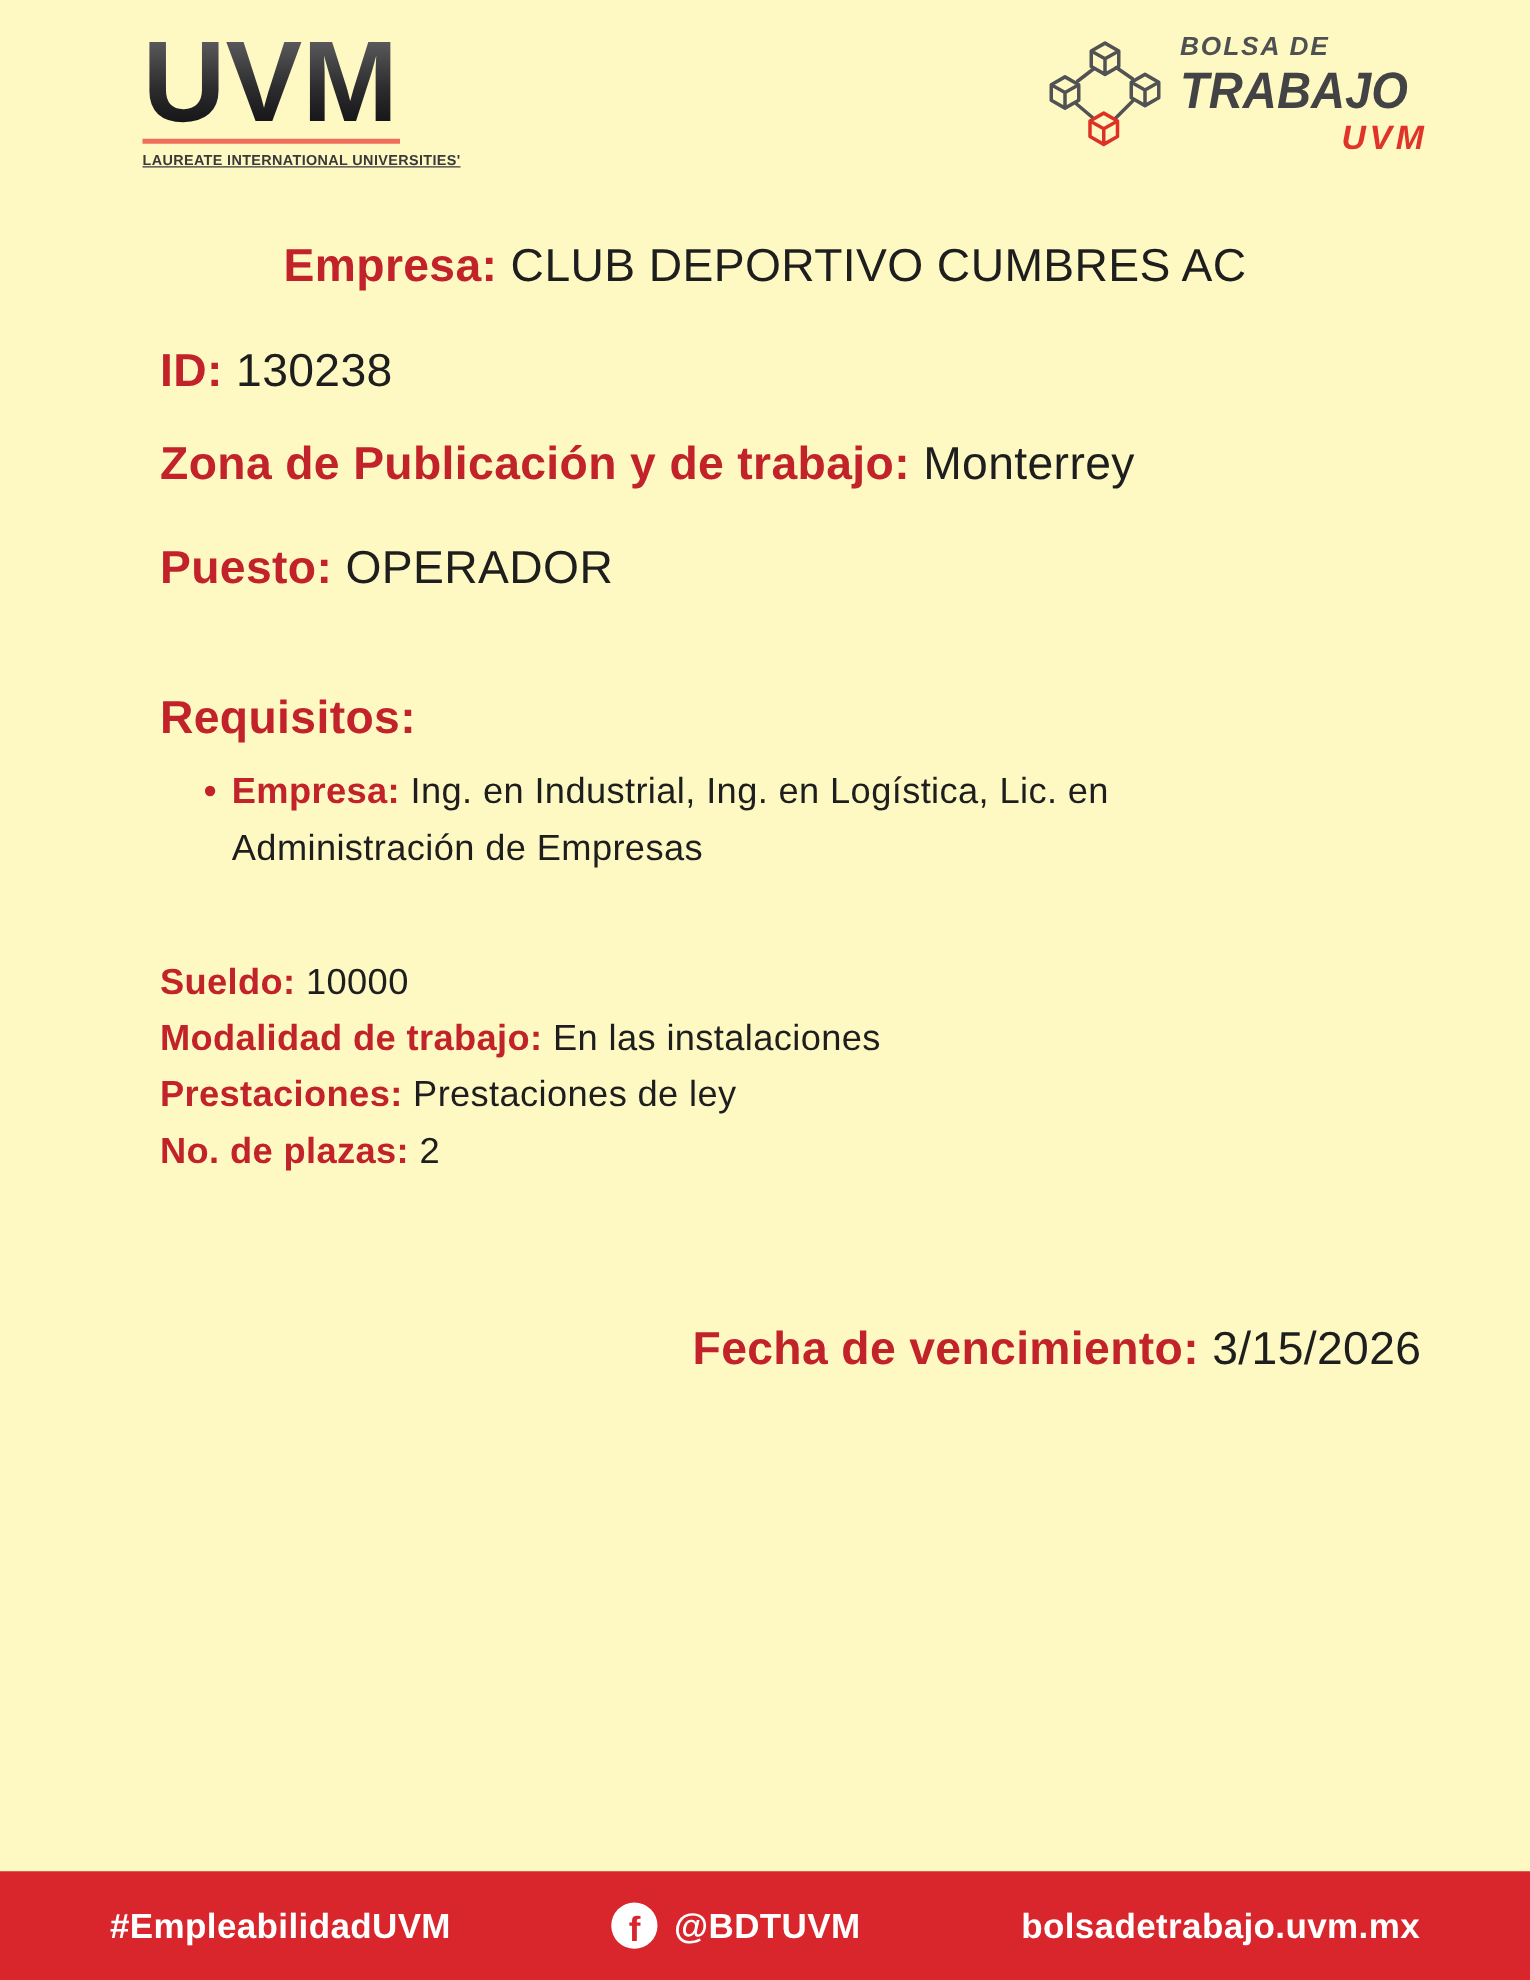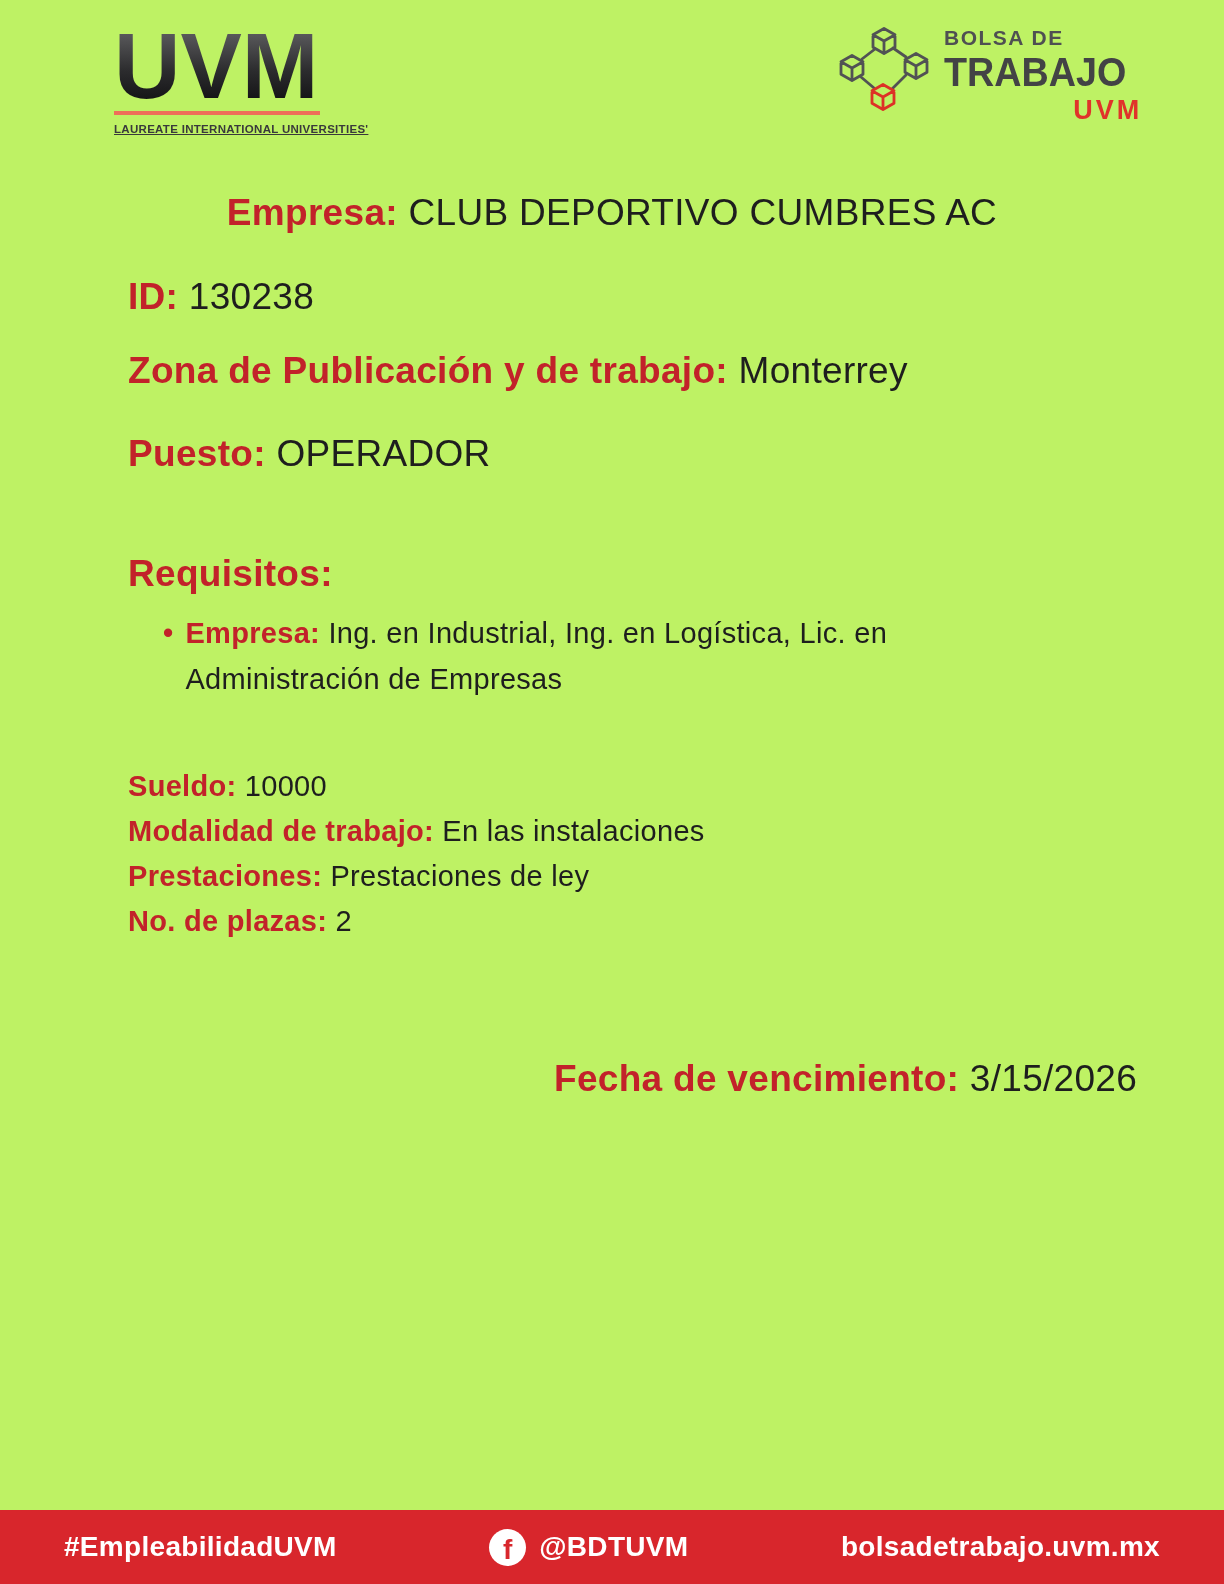--- a/index.html
+++ b/index.html
@@ -5,36 +5,36 @@
   :root{
     --label-red:#c2222a;
     --footer-red:#d8262c;
     --uvm-red:#e0332a;
     --logo-gray:#4f5052;
     --text-black:#1e1e1e;
   }
   *{box-sizing:border-box;}
   html,body{margin:0;padding:0;background:#ffffff;}
   body{font-family:"Liberation Sans",sans-serif;color:var(--text-black);}
-  .page{position:relative;width:1224px;height:1584px;background:#bef264;overflow:hidden;}
+  .page{position:relative;width:1224px;height:1584px;background:#fef9c3;overflow:hidden;}
 
   
   .uvm-logo{position:absolute;left:114px;top:30px;width:206px;}
   .uvm-word{
     font-size:92px;font-weight:800;line-height:0.8;letter-spacing:0px;
     color:#28282a;
     background:linear-gradient(180deg,#5d5d5f 0%,#2c2c2e 55%,#111113 100%);
     -webkit-background-clip:text;background-clip:text;
     -webkit-text-fill-color:transparent;
     display:inline-block;
   }
   .uvm-underline{height:4px;width:100%;background:#ee6f59;margin-top:7px;}
   .uvm-sub{margin-top:8px;font-size:11.5px;font-weight:bold;color:#39393b;letter-spacing:0.3px;white-space:nowrap;text-decoration:underline;}
 
-  .bdt-logo{position:absolute;left:838px;top:26px;display:flex;}
+  .bdt-logo{position:absolute;left:838px;top:26px;display:flex;align-items:center;font-style:italic;}
   .bdt-icon{width:92px;height:88px;}
   .bdt-text{margin-left:14px;display:flex;flex-direction:column;align-items:flex-start;}
   .bdt-line1{font-size:21px;font-weight:bold;color:var(--logo-gray);letter-spacing:1.5px;}
   .bdt-line2{font-size:41px;font-weight:bold;color:#434345;letter-spacing:0px;line-height:1.0;
              transform:scaleX(0.92);transform-origin:left center;margin-top:2px;}
   .bdt-line3{font-size:27px;font-weight:800;color:var(--uvm-red);letter-spacing:3px;align-self:flex-end;margin-top:2px;}
 
   
   .line{position:absolute;font-size:37px;letter-spacing:0.3px;white-space:nowrap;}
   .label{color:var(--label-red);font-weight:bold;}
@@ -55,22 +55,22 @@
   .sueldo-block .row{white-space:nowrap;}
 
   .l-fecha{top:1058px;left:554px;}
 
   
   .cta{position:absolute;top:1400px;left:0;width:100%;text-align:center;}
   .cta-bold{font-size:28px;font-weight:bold;color:#111111;line-height:34px;}
   .cta-sub{font-size:31px;color:var(--text-black);line-height:36px;margin-top:12px;}
 
   
-  .footer{position:absolute;left:0;bottom:0;width:100%;height:74px;background:var(--footer-red);
-          display:flex;align-items:center;justify-content:space-between;padding:0 64px;
+  .footer{position:absolute;left:0;bottom:0;width:100%;height:87px;background:var(--footer-red);
+          display:flex;align-items:center;justify-content:space-between;padding:0 88px;
           color:#ffffff;font-weight:bold;font-size:28px;letter-spacing:0.3px;}
   .fb-group{display:flex;align-items:center;gap:13px;}
   .fb-circle{width:37px;height:37px;border-radius:50%;background:#ffffff;color:var(--footer-red);
              display:flex;align-items:center;justify-content:center;font-size:28px;font-weight:bold;
              padding-top:6px;line-height:1;}
 </style>
 </head>
 <body>
 
 <div class="page">

